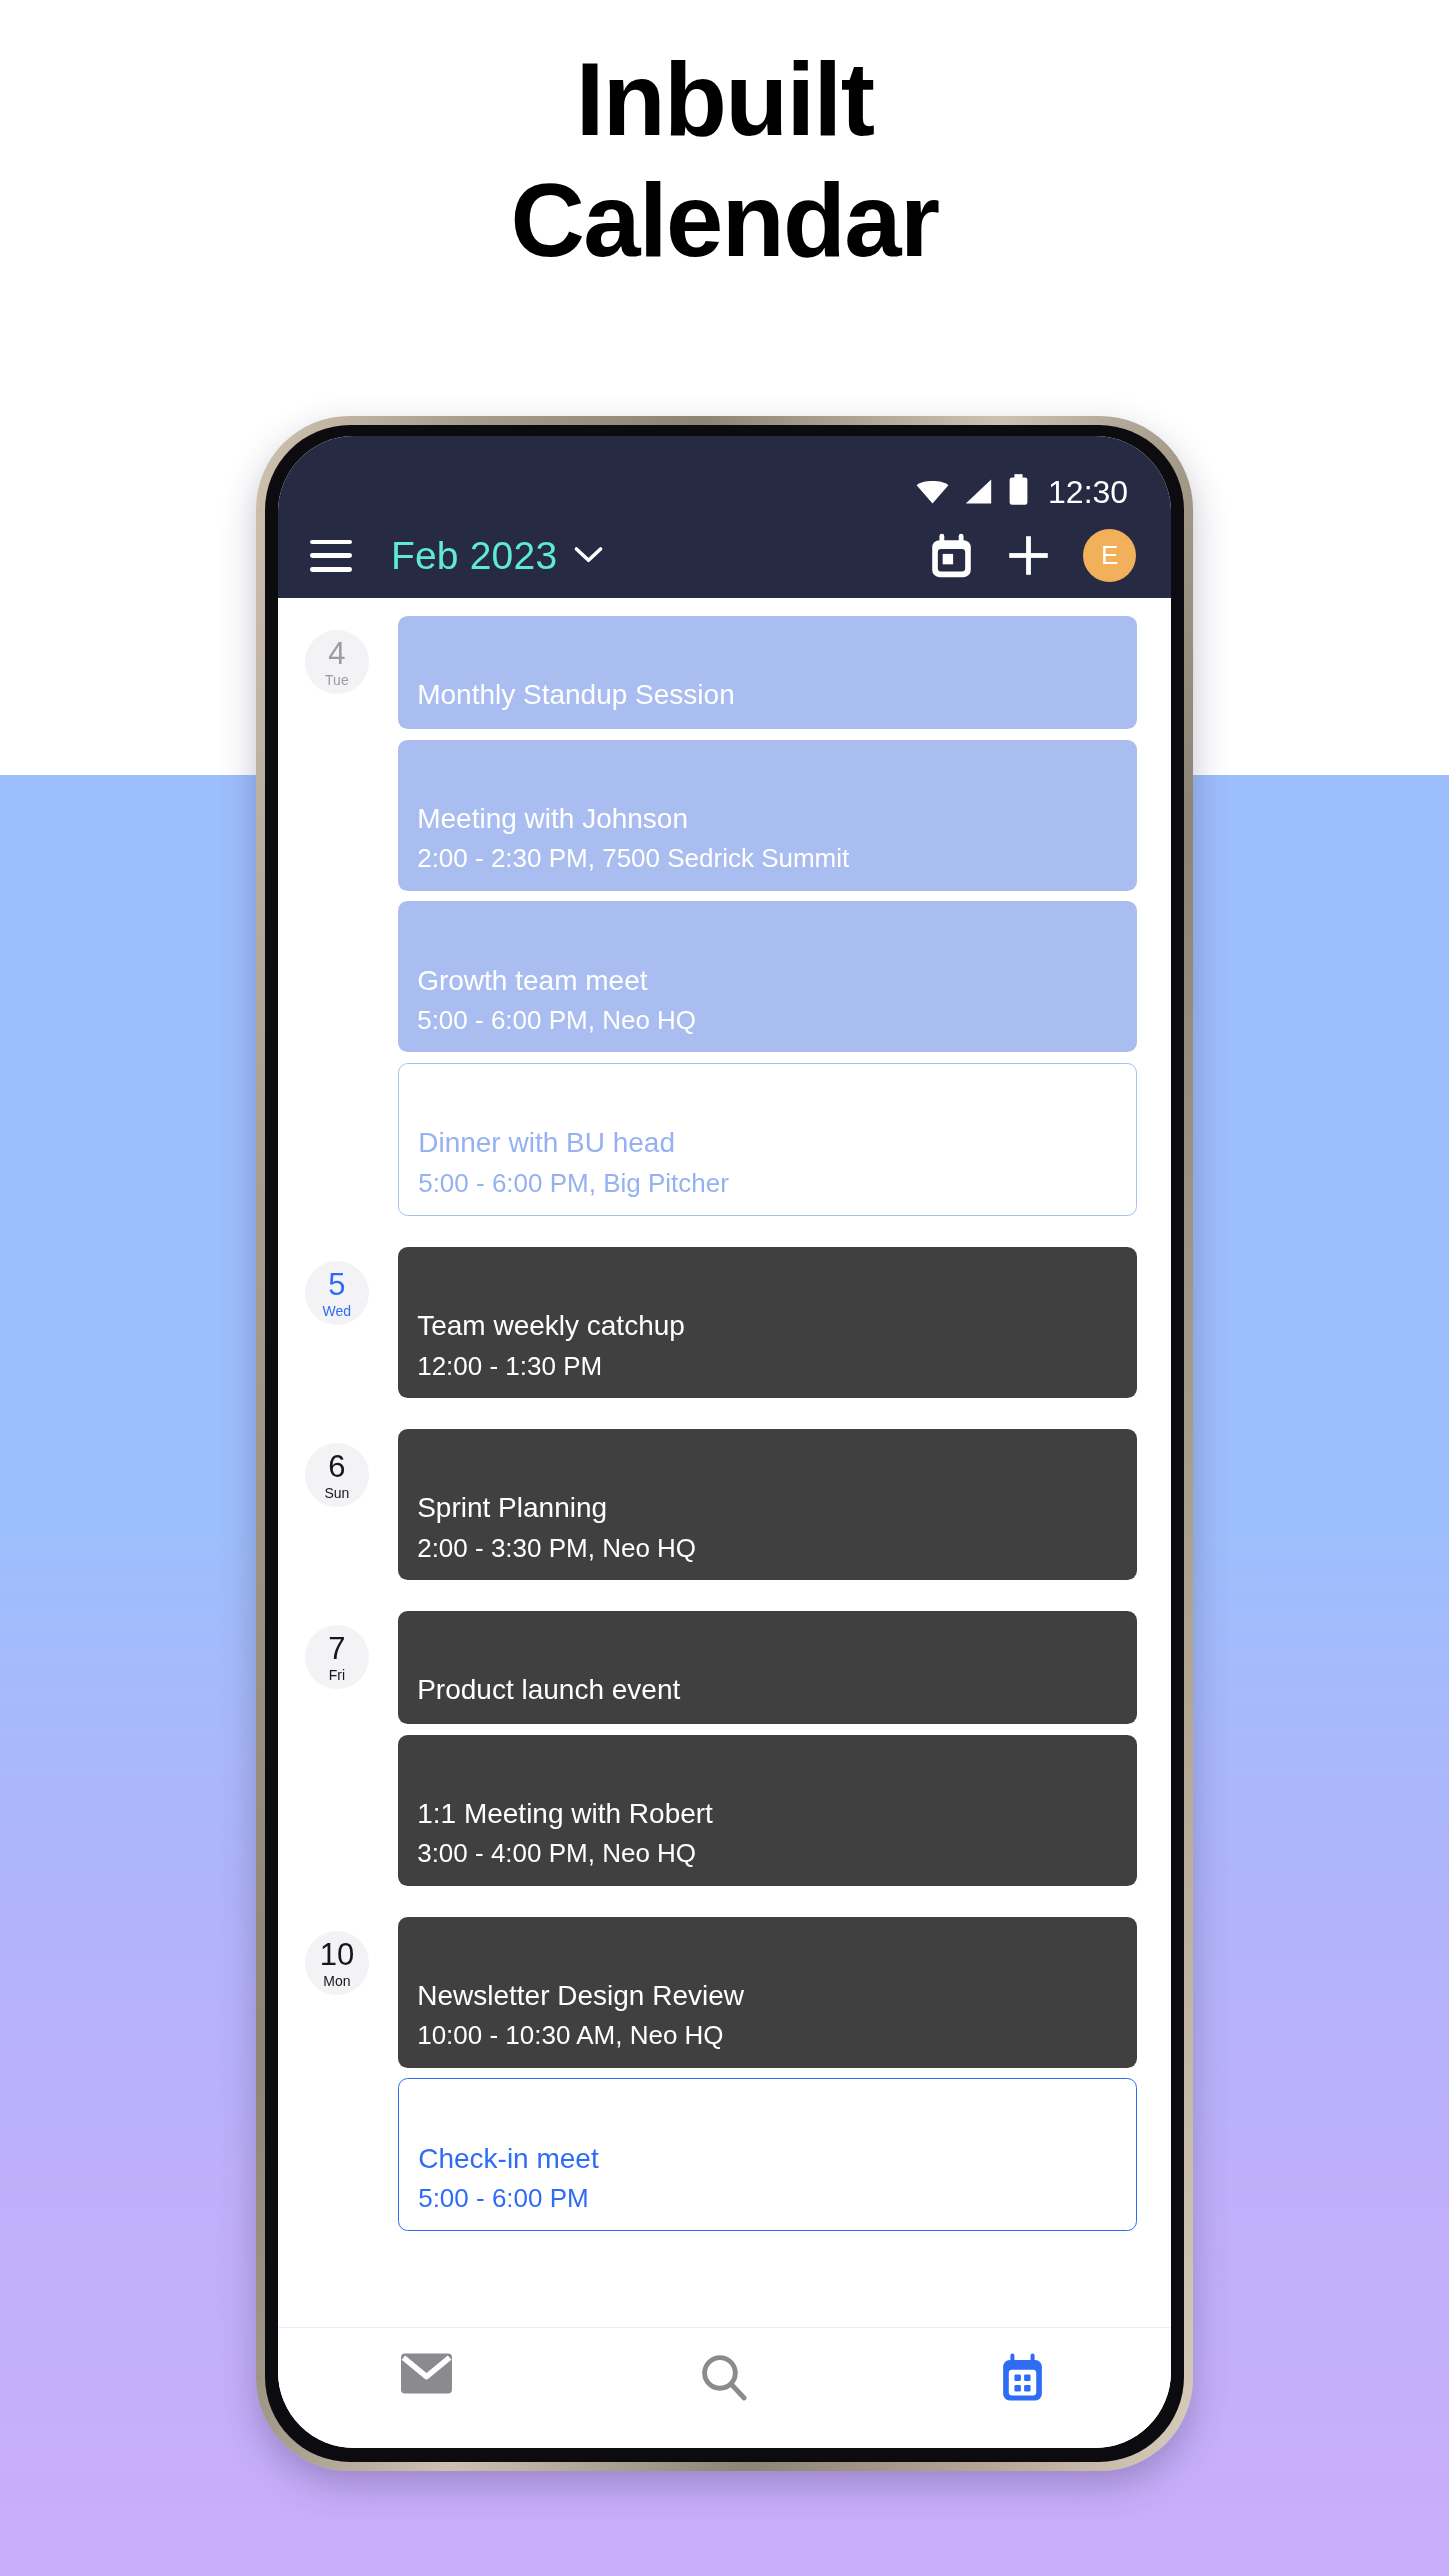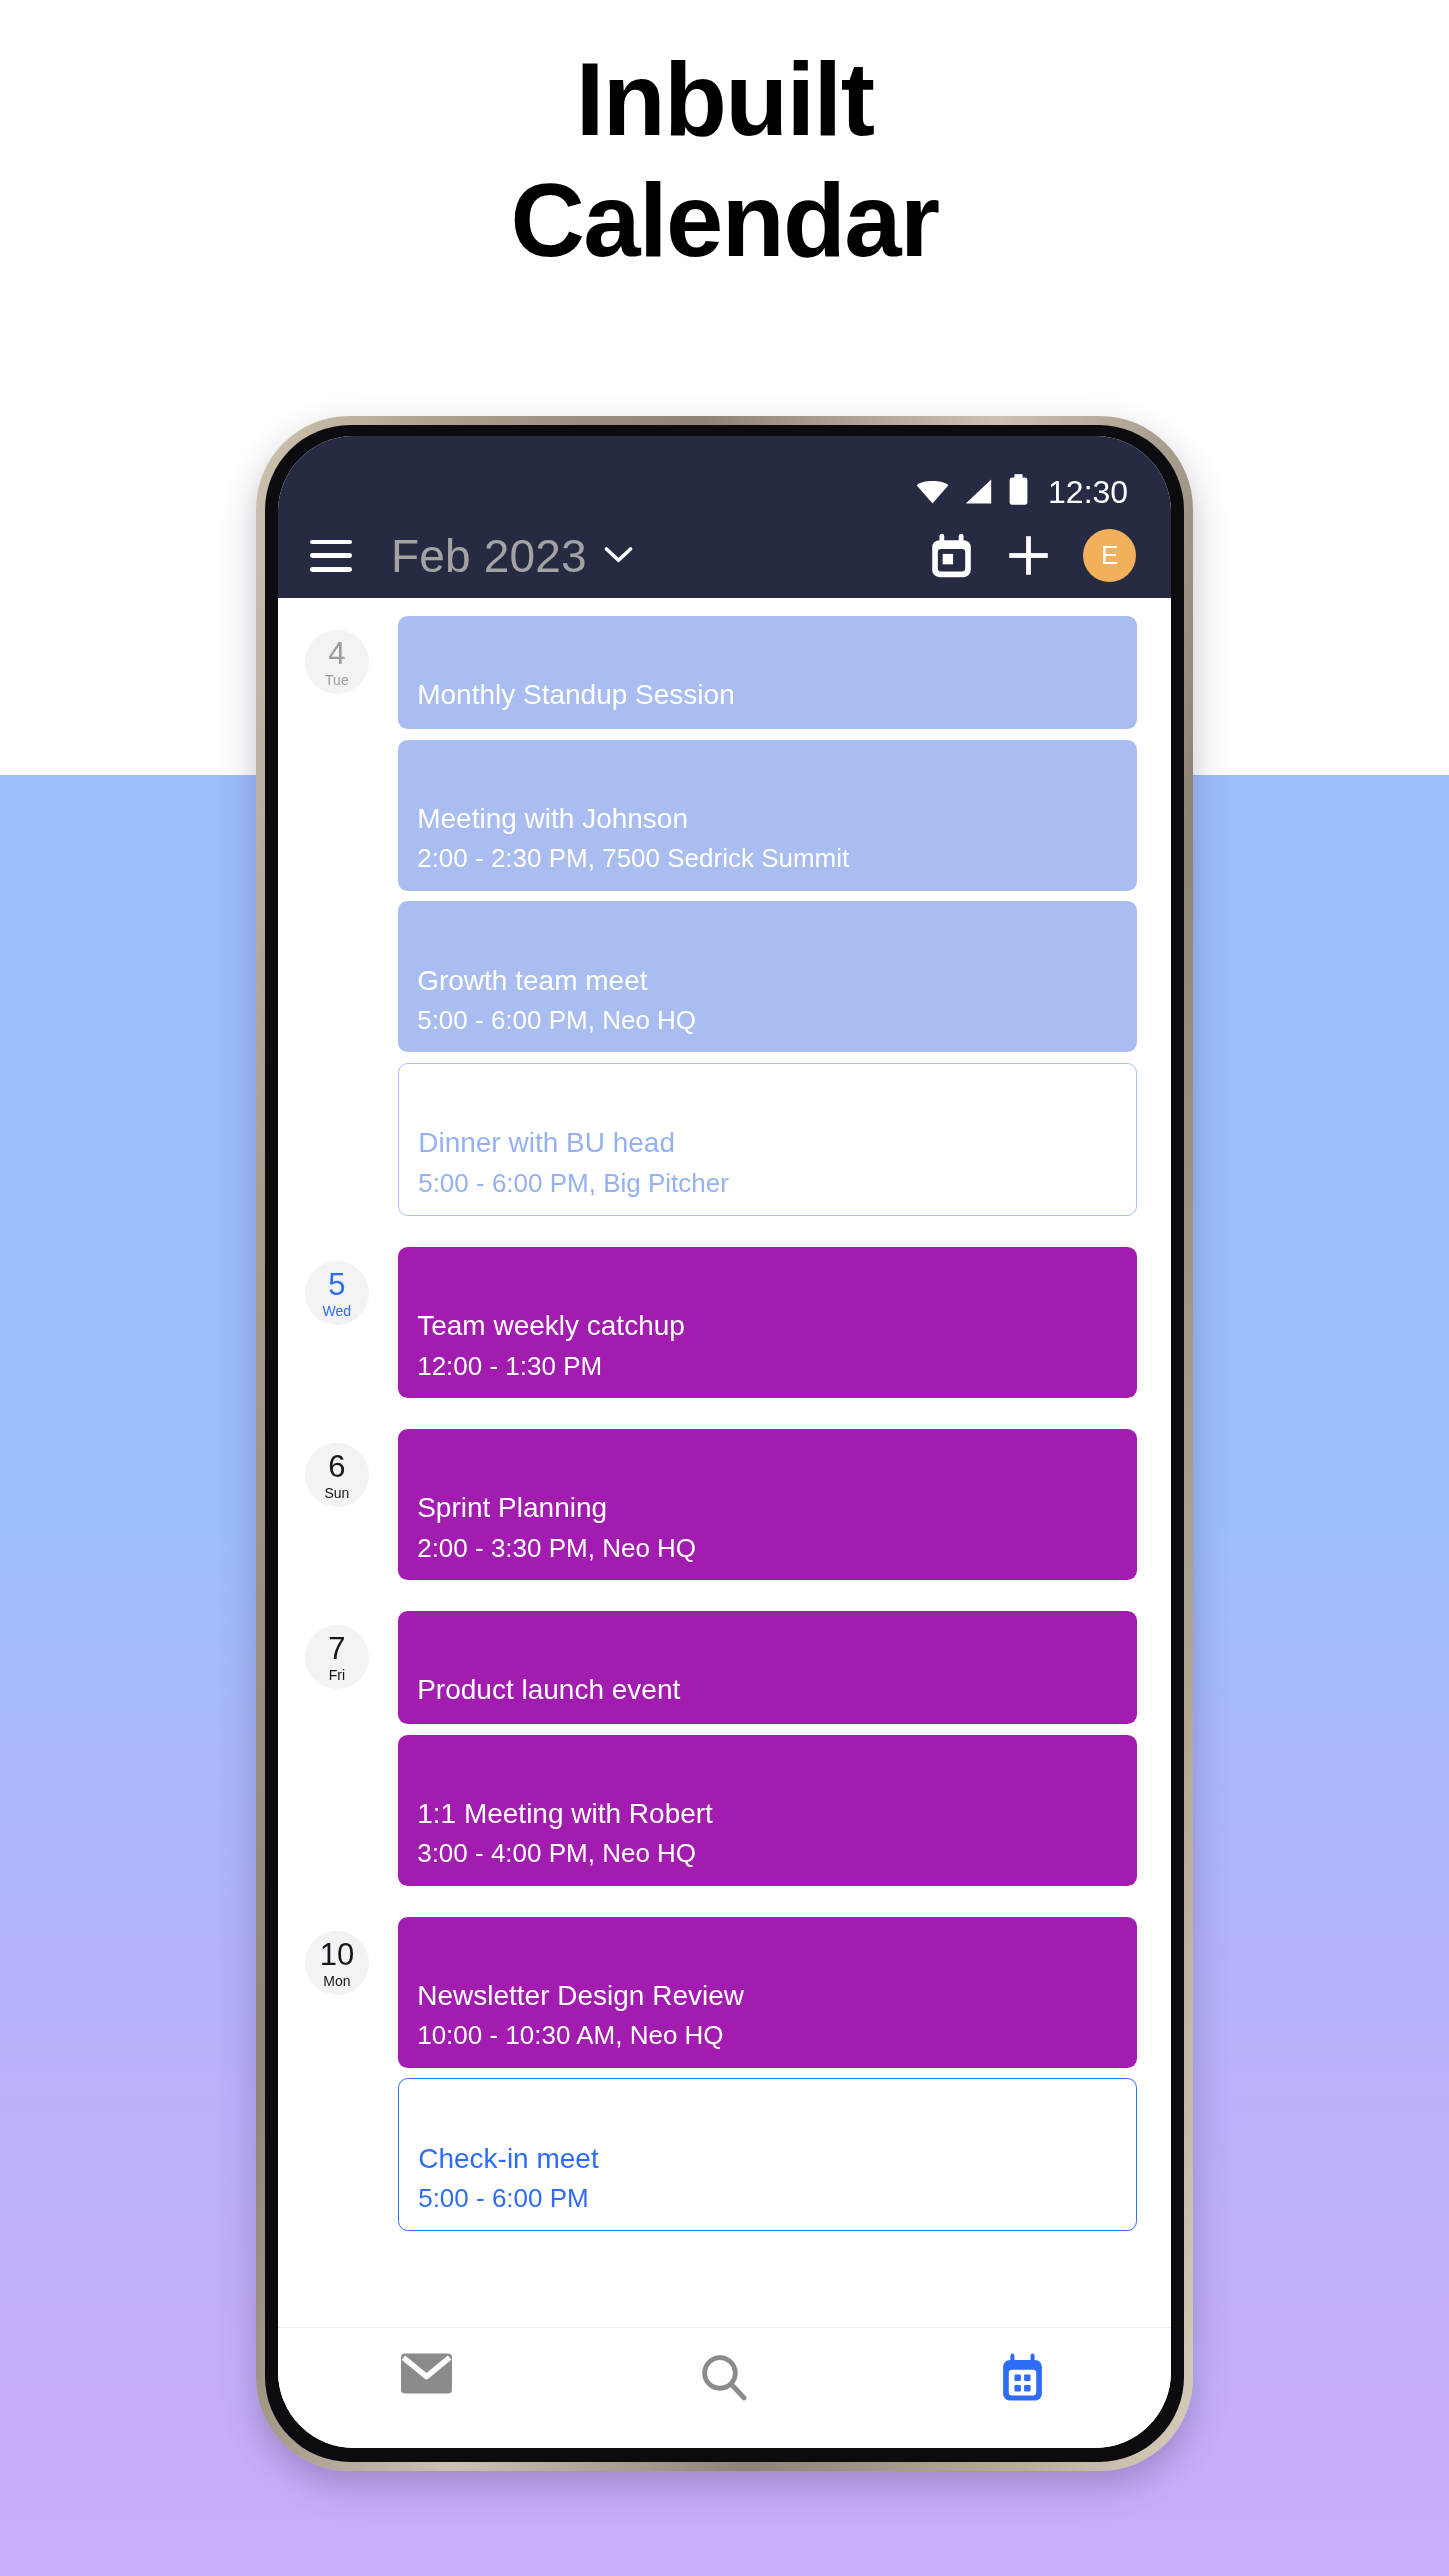--- a/index.html
+++ b/index.html
@@ -64,21 +64,21 @@
     background:#262a42; flex:0 0 85px;
     display:flex; align-items:center; padding:0 35px 0 32px;
   }
   #menu-btn { width:47px; height:47px; display:flex; flex-direction:column; justify-content:center; gap:8.9px; cursor:pointer; }
   #menu-btn span { display:block; height:4.8px; background:#fff; border-radius:2.4px; }
   #menu-btn span:nth-child(1){ width:42px; }
   #menu-btn span:nth-child(2){ width:42px; }
   #menu-btn span:nth-child(3){ width:42px; }
 
   #month-selector { display:flex; align-items:center; gap:16px; margin-left:34px; cursor:pointer; }
-  #month-label { color:#a3a3a3; font-size:46px; font-weight:400; letter-spacing:0.2px; }
+  #month-label { color:#5eead4; font-size:39px; font-weight:400; letter-spacing:0.2px; }
   #app-bar-spacer { flex:1; }
   #app-bar-actions { display:flex; align-items:center; gap:32px; }
   .appbar-icon { display:flex; align-items:center; justify-content:center; cursor:pointer; }
   #avatar {
     width:53px; height:53px; border-radius:50%;
     background:#f2b05a; color:#ffffff;
     display:flex; align-items:center; justify-content:center;
     font-size:26px; font-weight:500; cursor:pointer;
   }
 
@@ -104,21 +104,21 @@
   .day-chip.today .day-dow { color:#2f6cf6; }
   .day-chip.normal .day-num,
   .day-chip.normal .day-dow { color:#15171c; }
 
   .events { flex:1 1 auto; display:flex; flex-direction:column; gap:10.5px; }
 
   .event {
     border-radius:9.7px; padding:14.5px 19.3px 16px 19.3px;
   }
   .event.solid-muted { background:#aabdf0; }
-  .event.solid-strong { background:#a21caf; }
+  .event.solid-strong { background:#404040; }
   .event.outline-muted { background:#ffffff; border:1.6px solid #a9c0f4; }
   .event.outline-strong { background:#ffffff; border:1.6px solid #2f6cf6; }
 
   .event-title { font-size:28px; font-weight:500; line-height:1.24;margin-top:48px; }
   .event-sub { font-size:26px; font-weight:400; line-height:1.24; margin-top:5.6px; }
 
   .event.solid-muted .event-title,
   .event.solid-muted .event-sub,
   .event.solid-strong .event-title,
   .event.solid-strong .event-sub { color:#ffffff; }

